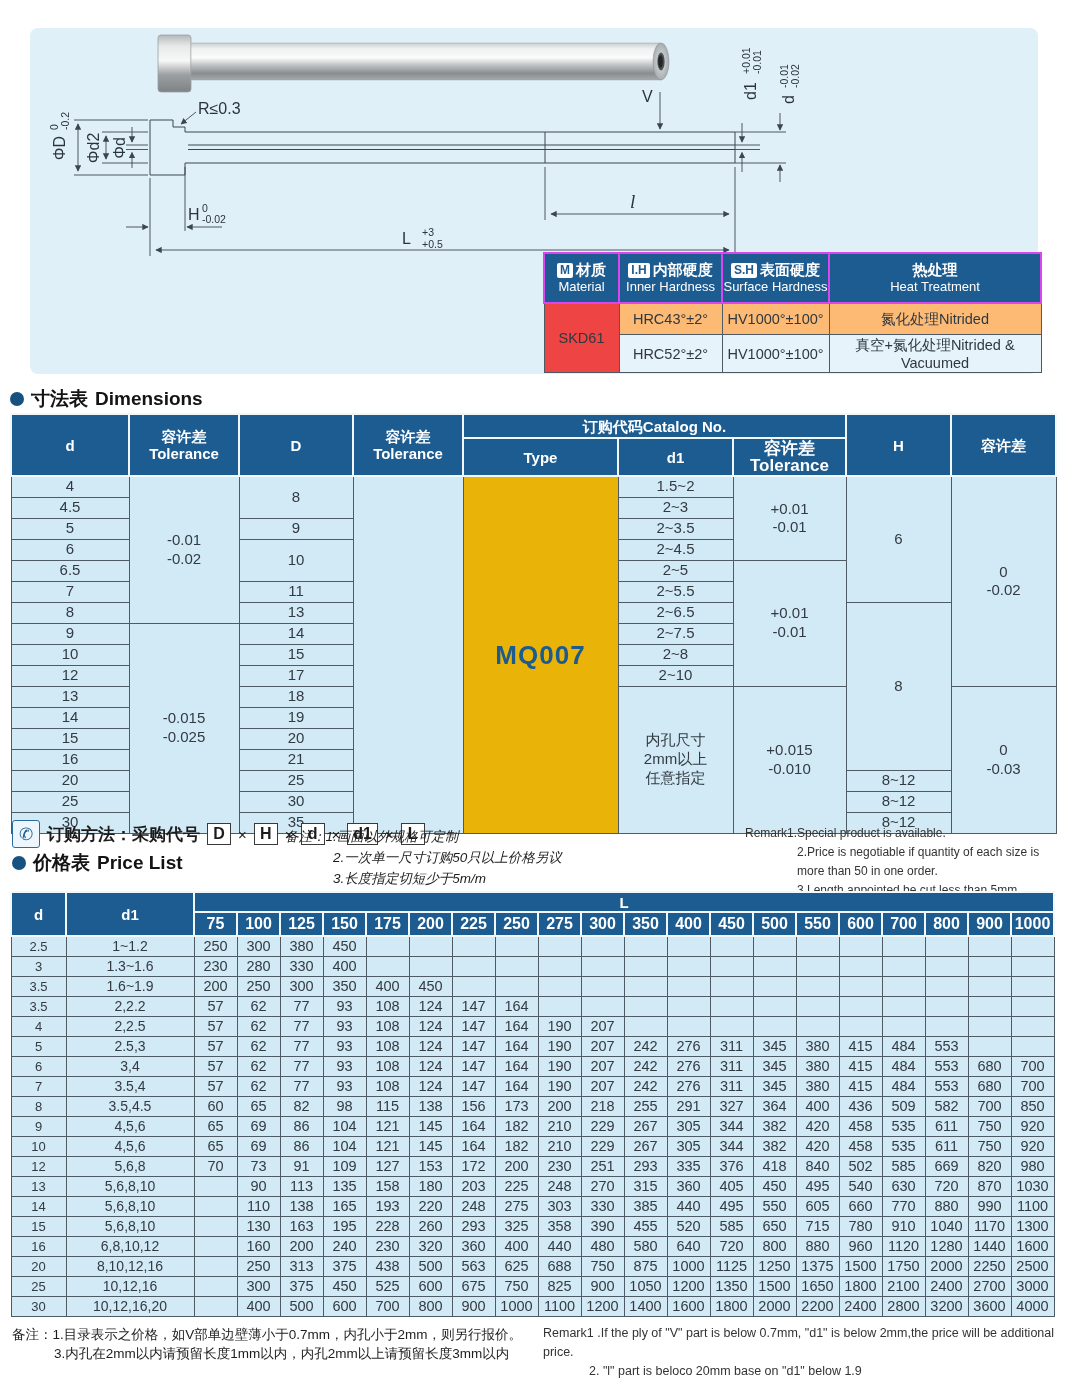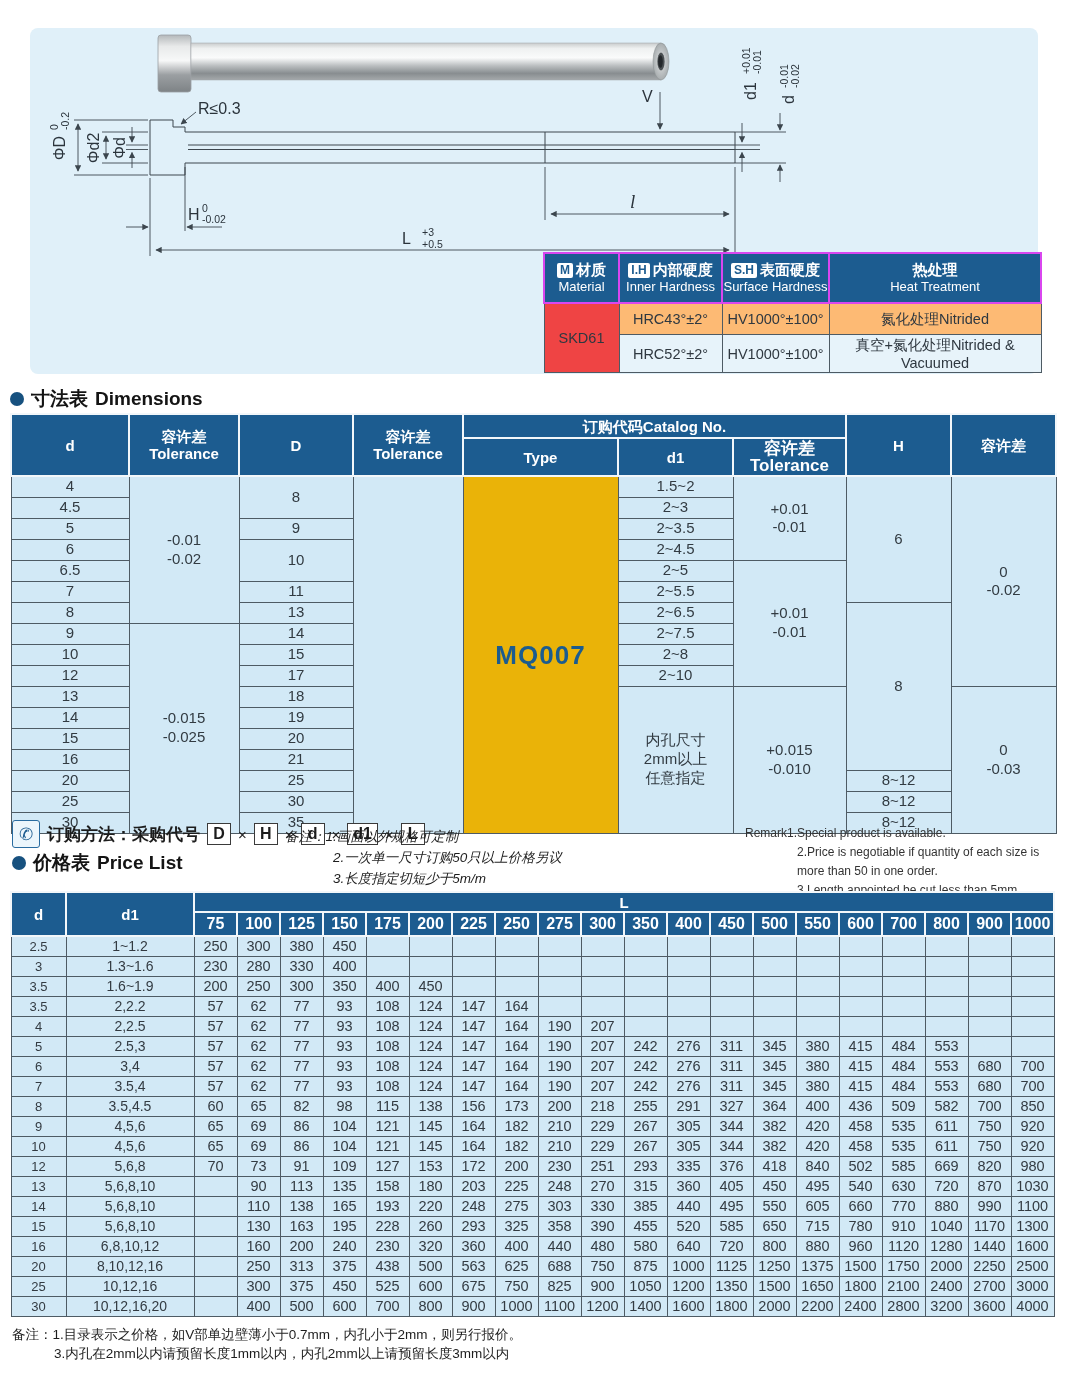--- a/index.html
+++ b/index.html
@@ -888,14 +888,19 @@
           <td>3600</td>
           <td>4000</td>
         </tr>
       </tbody>
   </table>
 
   <div class="fzh">
     <div>备注：1.目录表示之价格，如V部单边壁薄小于0.7mm，内孔小于2mm，则另行报价。</div>
     <div>3.内孔在2mm以内请预留长度1mm以内，内孔2mm以上请预留长度3mm以内</div>
   </div>
+  <div class="fen">
+    <div>Remark1 .If the ply of "V" part is below 0.7mm, "d1" is below 2mm,the price will be additional price.</div>
+    <div>2. "l" part is beloco 20mm base on "d1" below 1.9</div>
+
+  </div>
 
 </div>
 
 </body></html>

